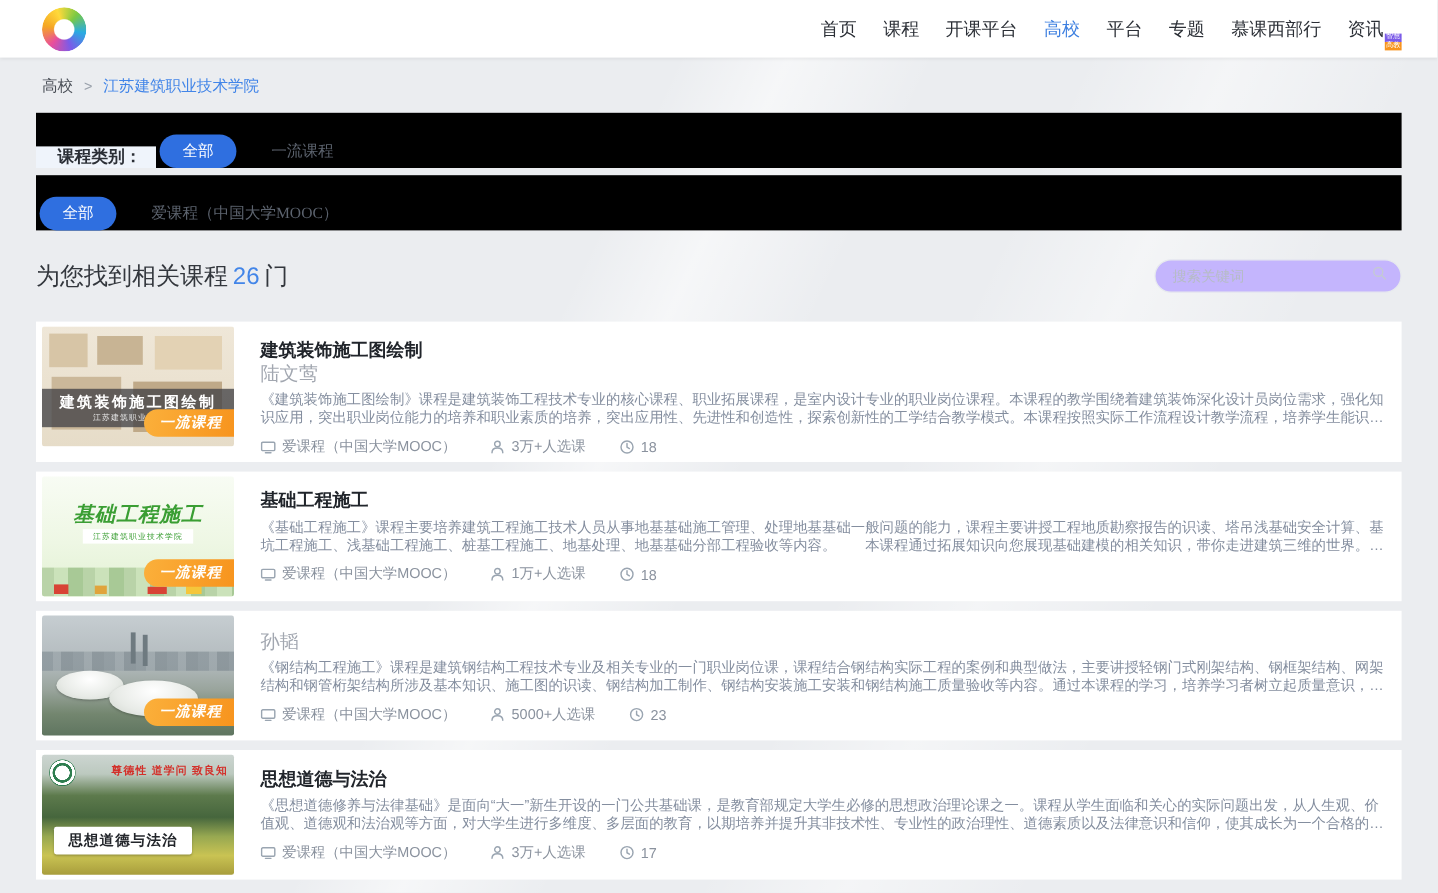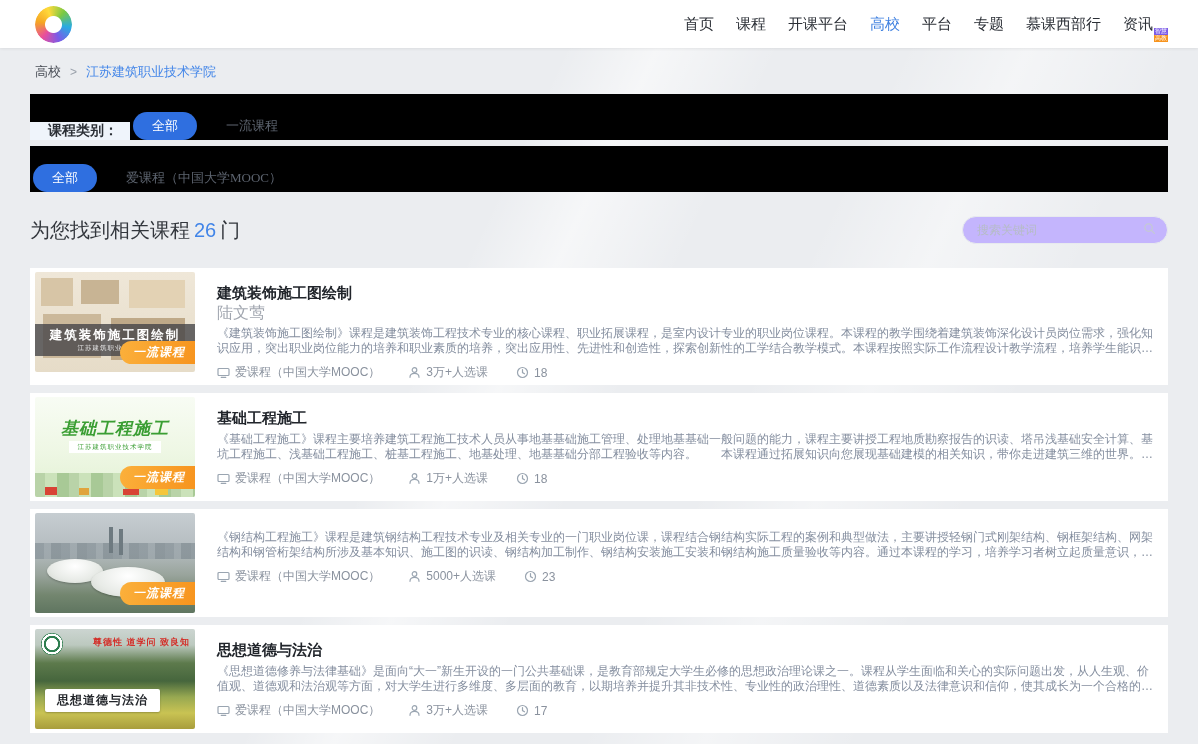--- a/index.html
+++ b/index.html
@@ -259,20 +259,21 @@
       </div>
       <div class="course-card">
         <div class="thumb thumb-3">
           <div class="t3-skyline"></div>
           <div class="t3-towers"></div>
           <div class="t3-dome d1"></div>
           <div class="t3-dome d2"></div>
           <div class="thumb-badge">一流课程</div>
         </div>
         <div class="course-info">
+          <div class="course-teacher">孙韬</div>
           <div class="course-desc">《钢结构工程施工》课程是建筑钢结构工程技术专业及相关专业的一门职业岗位课，课程结合钢结构实际工程的案例和典型做法，主要讲授轻钢门式刚架结构、钢框架结构、网架结构和钢管桁架结构所涉及基本知识、施工图的识读、钢结构加工制作、钢结构安装施工安装和钢结构施工质量验收等内容。通过本课程的学习，培养学习者树立起质量意识，使学习者掌握钢结构的加工和安装的工序和质量控制，能够运用所学知识去进行钢结构施工设计和施工实施；使学习者能在国家...</div>
           <div class="course-stats">
             <span class="stat">
               <span>
                 <svg width="13" height="13" viewBox="0 0 13 13" fill="none" stroke="#9aa5b1" stroke-width="1.2" stroke-linecap="round">
                   <rect x="1" y="2.5" width="11" height="7" rx="1"></rect>
                   <line x1="4.2" y1="11.3" x2="8.8" y2="11.3"></line>
                 </svg>
               </span>
               <span class="stat-text">爱课程（中国大学MOOC）</span>

